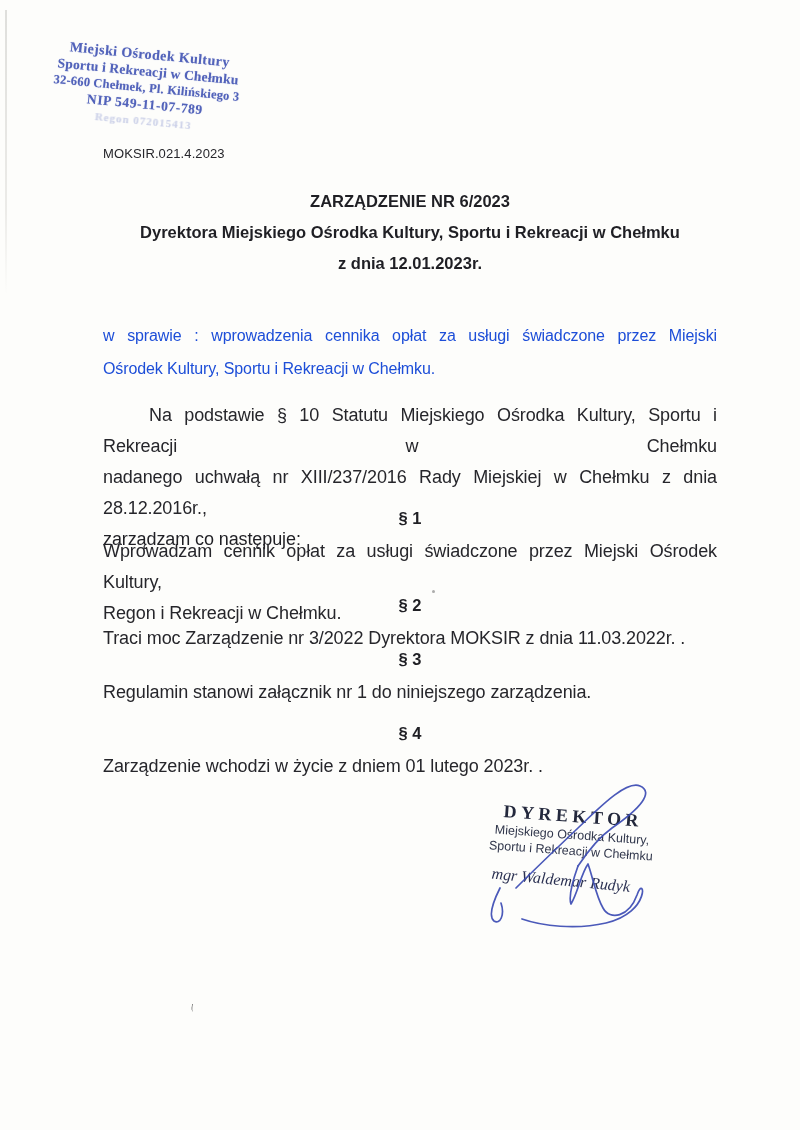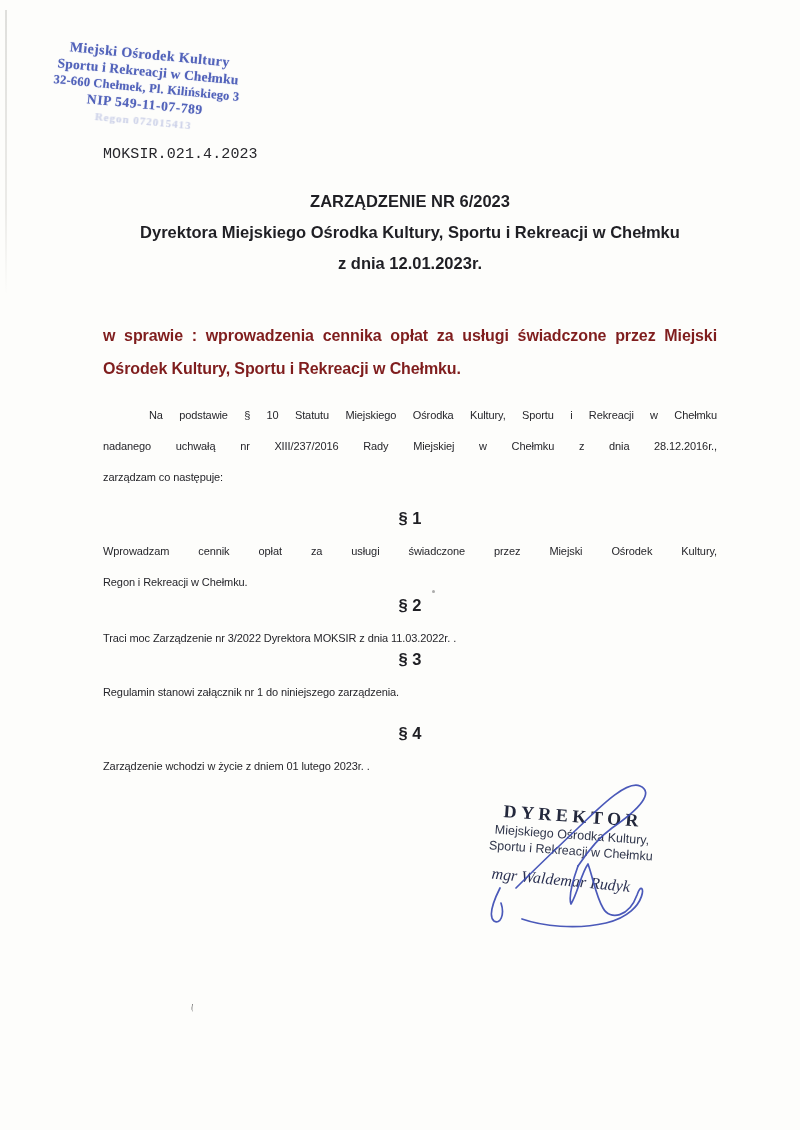--- a/index.html
+++ b/index.html
@@ -53,44 +53,43 @@
     font-size: 11px;
     letter-spacing: 1px;
     opacity: .28;
     filter: blur(.4px);
   }
 
   
   .ref {
     position: absolute;
     left: 103px; top: 146px;
-    font-size: 15px;
+    font-size: 13px;
     letter-spacing: .1px;
-    font-family: Liberation Mono, monospace;
   }
 
   .title-block {
     position: absolute;
     left: 103px; top: 186px;
     width: 614px;
     text-align: center;
     font-weight: 700;
     font-size: 16.5px;
     color: #1f1f24;
   }
   .title-block div { line-height: 31px; }
 
-  .para { position: absolute; left: 103px; width: 614px; font-size: 11px; letter-spacing: -0.1px; }
+  .para { position: absolute; left: 103px; width: 614px; font-size: 18px; letter-spacing: -0.1px; }
   .para div { line-height: 31px; }
 
   .subject {
     top: 319px;
-    font-weight: 700;
+    font-weight: 400;
     font-size: 16px;
-    color: #7f1d1d;
+    color: #1d4ed8;
   }
   .subject div { line-height: 33px; }
 
   .legal { top: 400px; }
   .legal .indent { text-indent: 46px; }
   .jline { text-align: justify; text-align-last: justify; }
   .legal .closing { font-weight: 400; color: #1f1f24; }
 
   .sec-head {
     position: absolute;

